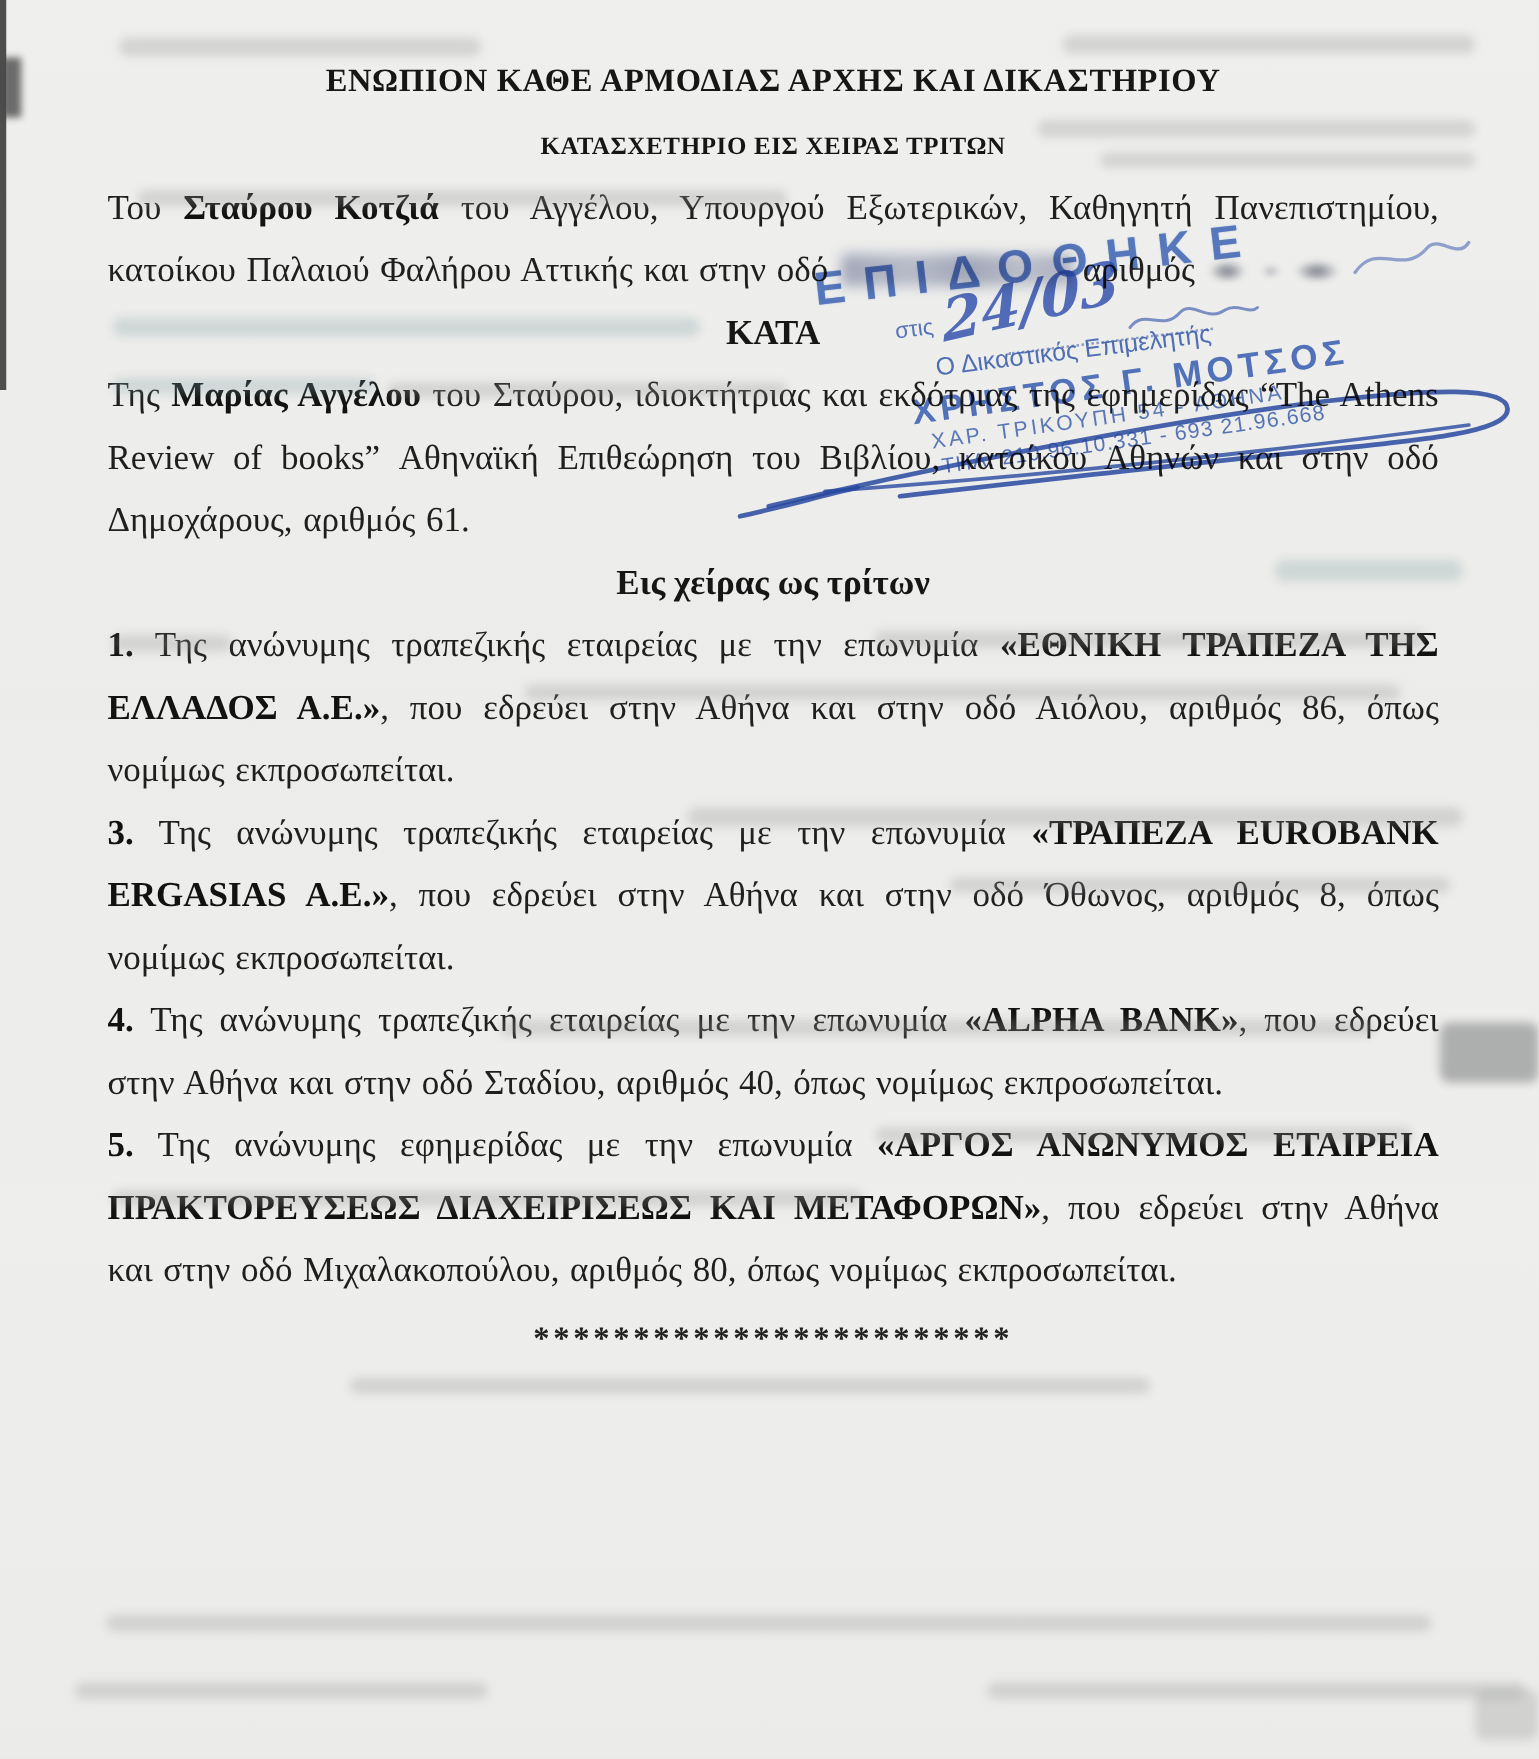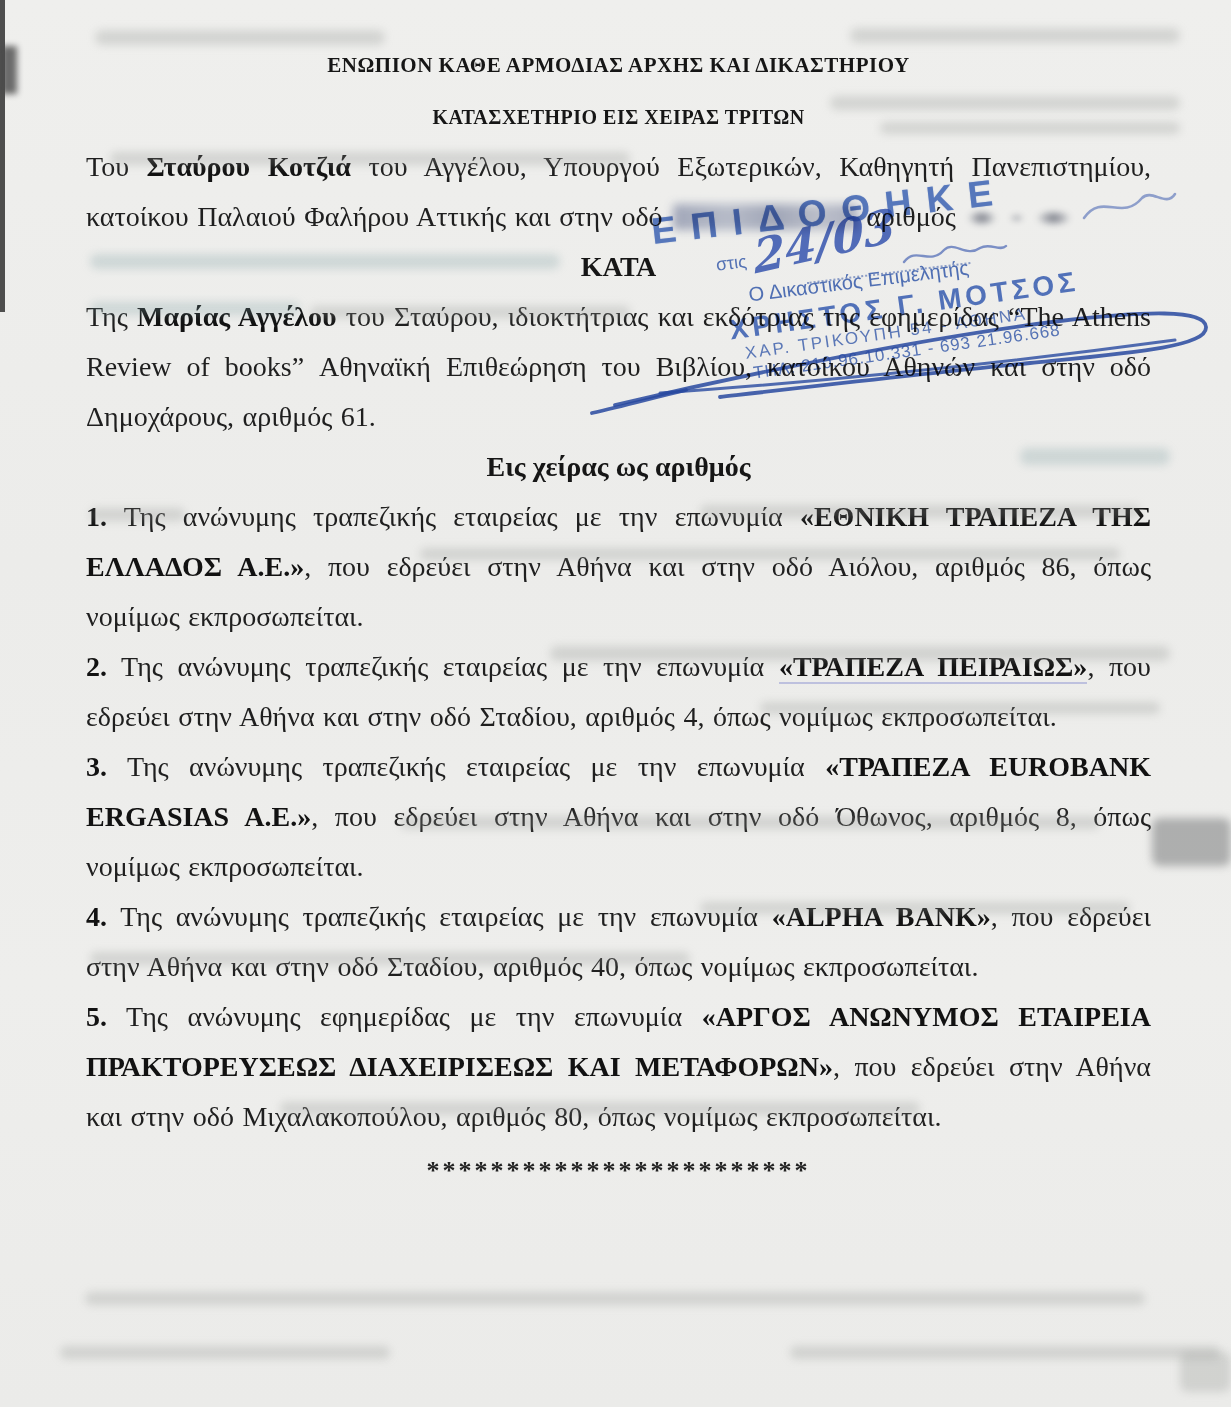--- a/index.html
+++ b/index.html
@@ -9,21 +9,21 @@
     position:relative;
     width:1231px; height:1407px;
     box-sizing:border-box;
     padding:40px 80px 0 86px;
     background:linear-gradient(180deg,#efefed 0%,#ececea 40%,#eeeeec 70%,#ebebe9 100%);
     font-family:"Liberation Serif","DejaVu Serif",serif;
     color:#1f1f1f;
   }
 
   h1,h2,h3,p,.asterisks { margin:0; line-height:50px; }
-  h1 { font-size:21px; font-weight:700; text-align:center; letter-spacing:.5px; color:#161616; }
+  h1 { font-size:26px; font-weight:700; text-align:center; letter-spacing:.5px; color:#161616; }
   h2 { font-size:20px; font-weight:700; text-align:center; letter-spacing:.5px; color:#161616; margin-top:2px; }
   h3 { font-size:28px; font-weight:700; text-align:center; color:#161616; }
   p.para { font-size:28px; text-align:justify; text-align-last:left; word-spacing:1.5px; }
   p.para b { font-weight:700; color:#121212; }
   .u-faint { border-bottom:2px solid rgba(70,80,190,.28); }
   .asterisks { text-align:center; font-size:26px; font-weight:700; letter-spacing:3px; margin-top:4px; color:#222; }
 
   
   .blur-street {
     display:inline-block; width:185px; height:26px; margin-left:10px; vertical-align:-4px;
@@ -107,25 +107,24 @@
 
   <h1>ΕΝΩΠΙΟΝ ΚΑΘΕ ΑΡΜΟΔΙΑΣ ΑΡΧΗΣ ΚΑΙ ΔΙΚΑΣΤΗΡΙΟΥ</h1>
   <h2>ΚΑΤΑΣΧΕΤΗΡΙΟ ΕΙΣ ΧΕΙΡΑΣ ΤΡΙΤΩΝ</h2>
 
   <p class="para"><span>Του </span><b>Σταύρου Κοτζιά</b><span> του Αγγέλου, Υπουργού Εξωτερικών, Καθηγητή Πανεπιστημίου, κατοίκου Παλαιού Φαλήρου Αττικής και στην οδό</span><span class="blur-street"></span><span> αριθμός</span><span class="blur-number"></span></p>
 
   <h3>ΚΑΤΑ</h3>
 
   <p class="para"><span>Της </span><b>Μαρίας Αγγέλου</b><span> του Σταύρου, ιδιοκτήτριας και εκδότριας της εφημερίδας “The Athens Review of books” Αθηναϊκή Επιθεώρηση του Βιβλίου, κατοίκου Αθηνών και στην οδό Δημοχάρους, αριθμός 61.</span></p>
 
-  <h3>Εις χείρας ως αριθμός</h3>
+  <h3>Εις χείρας ως τρίτων</h3>
 
   <p class="para"><b>1.</b><span> Της ανώνυμης τραπεζικής εταιρείας με την επωνυμία </span><b>«ΕΘΝΙΚΗ ΤΡΑΠΕΖΑ ΤΗΣ ΕΛΛΑΔΟΣ Α.Ε.»</b><span>, που εδρεύει στην Αθήνα και στην οδό Αιόλου, αριθμός 86, όπως νομίμως εκπροσωπείται.</span></p>
 
-  <p class="para"><b>2.</b><span> Της ανώνυμης τραπεζικής εταιρείας με την επωνυμία </span><b class="u-faint">«ΤΡΑΠΕΖΑ ΠΕΙΡΑΙΩΣ»</b><span>, που εδρεύει στην Αθήνα και στην οδό Σταδίου, αριθμός 4, όπως νομίμως εκπροσωπείται.</span></p>
 
   <p class="para"><b>3.</b><span> Της ανώνυμης τραπεζικής εταιρείας με την επωνυμία </span><b>«ΤΡΑΠΕΖΑ EUROBANK ERGASIAS A.E.»</b><span>, που εδρεύει στην Αθήνα και στην οδό Όθωνος, αριθμός 8, όπως νομίμως εκπροσωπείται.</span></p>
 
   <p class="para"><b>4.</b><span> Της ανώνυμης τραπεζικής εταιρείας με την επωνυμία </span><b>«ALPHA BANK»</b><span>, που εδρεύει στην Αθήνα και στην οδό Σταδίου, αριθμός 40, όπως νομίμως εκπροσωπείται.</span></p>
 
   <p class="para"><b>5.</b><span> Της ανώνυμης εφημερίδας με την επωνυμία </span><b>«ΑΡΓΟΣ ΑΝΩΝΥΜΟΣ ΕΤΑΙΡΕΙΑ ΠΡΑΚΤΟΡΕΥΣΕΩΣ ΔΙΑΧΕΙΡΙΣΕΩΣ ΚΑΙ ΜΕΤΑΦΟΡΩΝ»</b><span>, που εδρεύει στην Αθήνα και στην οδό Μιχαλακοπούλου, αριθμός 80, όπως νομίμως εκπροσωπείται.</span></p>
 
   <div class="asterisks">************************</div>
 
   <div class="stamp-layer">

